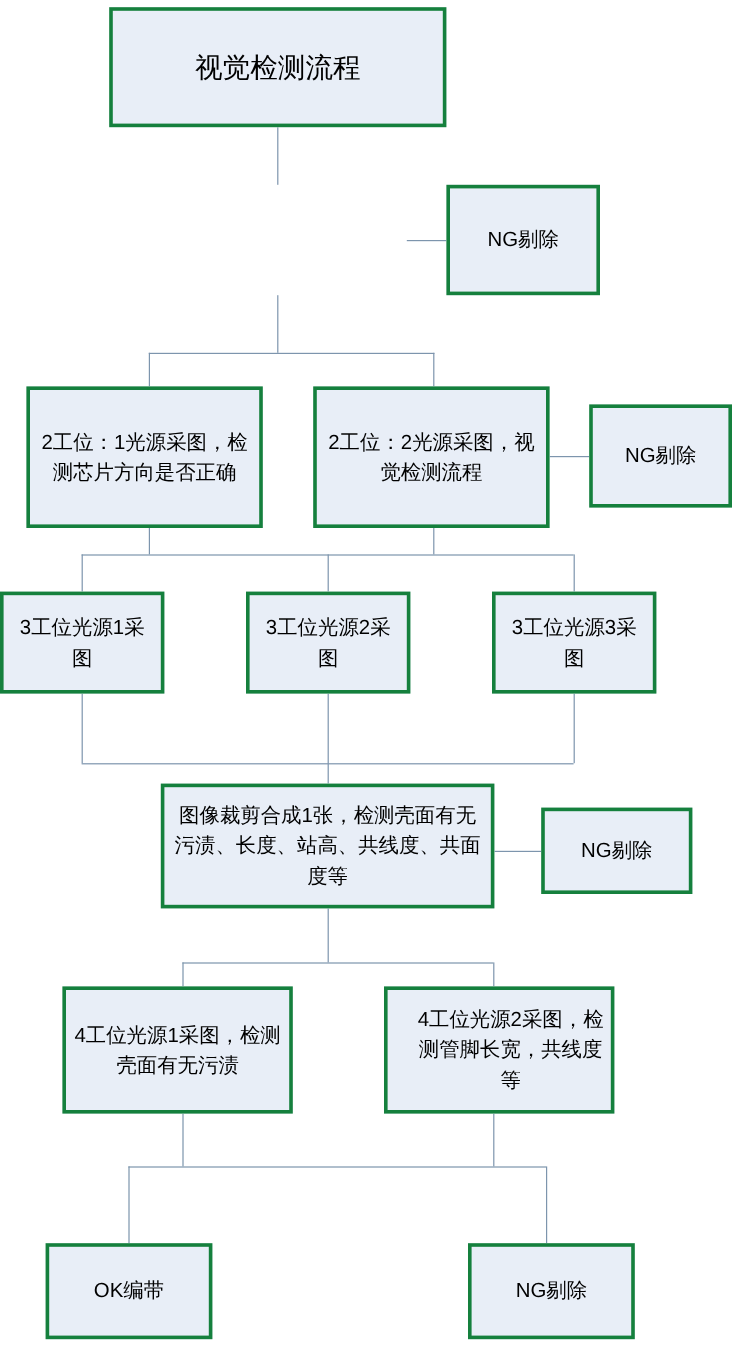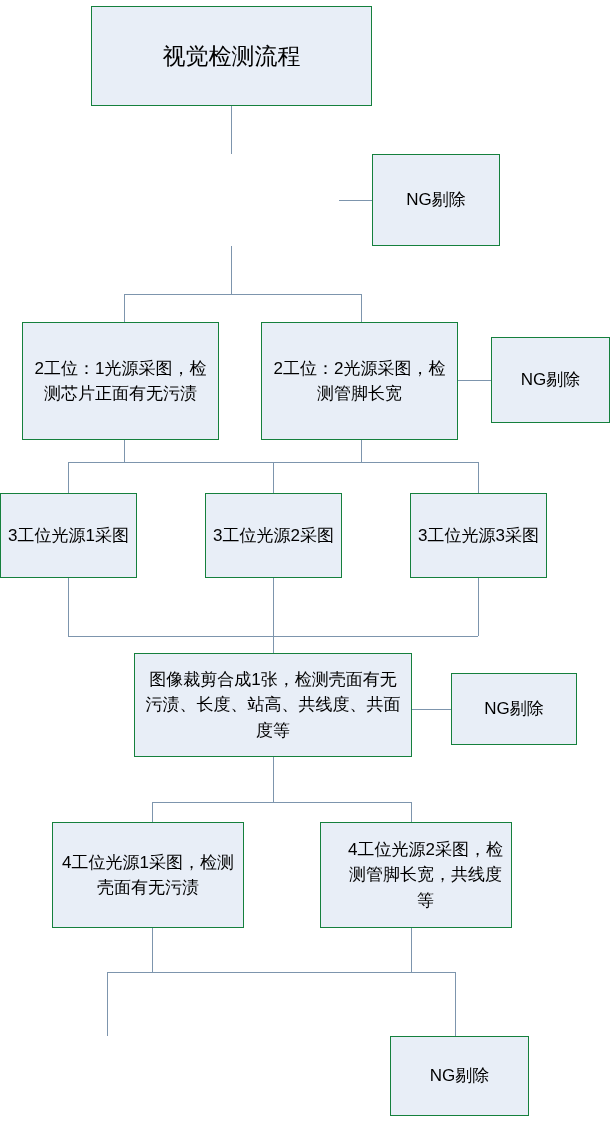--- a/index.html
+++ b/index.html
@@ -14,21 +14,21 @@
     position: relative;
     width: 616px;
     height: 1123px;
     background: #ffffff;
     overflow: hidden;
   }
   .node {
     position: absolute;
     box-sizing: border-box;
     background: #e8eef7;
-    border: 1px solid #15803d;
+    border: 3px solid #15803d;
     display: flex;
     align-items: center;
     justify-content: center;
     text-align: center;
     color: #000000;
     line-height: 1.5;
     padding: 2px 6px;
   }
   .node span {
     display: block;
@@ -92,25 +92,25 @@
   <div class="node title-node" style="left:91px; top:6px; width:281px; height:100px;">
     <span>视觉检测流程</span>
   </div>
 
 
   <div class="node n-md" style="left:372px; top:154px; width:128px; height:92px;">
     <span>NG剔除</span>
   </div>
 
   <div class="node n-md" style="left:22px; top:322px; width:197px; height:118px;">
-    <span>2工位：1光源采图，检测芯片正面有无污渍</span>
+    <span>2工位：1光源采图，检测芯片方向是否正确</span>
   </div>
 
   <div class="node n-md" style="left:261px; top:322px; width:197px; height:118px;">
-    <span>2工位：2光源采图，检测管脚长宽</span>
+    <span>2工位：2光源采图，视觉检测流程</span>
   </div>
 
   <div class="node n-md" style="left:491px; top:337px; width:119px; height:86px;">
     <span>NG剔除</span>
   </div>
 
   <div class="node n-md" style="left:0px; top:493px; width:137px; height:85px;">
     <span>3工位光源1采图</span>
   </div>
 
@@ -131,18 +131,21 @@
   </div>
 
   <div class="node n-md" style="left:52px; top:822px; width:192px; height:106px;">
     <span>4工位光源1采图，检测壳面有无污渍</span>
   </div>
 
   <div class="node n-md" style="left:320px; top:822px; width:192px; height:106px;padding-left:25px;">
     <span>4工位光源2采图，检测管脚长宽，共线度等</span>
   </div>
 
+  <div class="node n-md" style="left:38px; top:1036px; width:139px; height:80px;">
+    <span>OK编带</span>
+  </div>
 
   <div class="node n-md" style="left:390px; top:1036px; width:139px; height:80px;">
     <span>NG剔除</span>
   </div>
 
 </div>
 
 </body></html>

